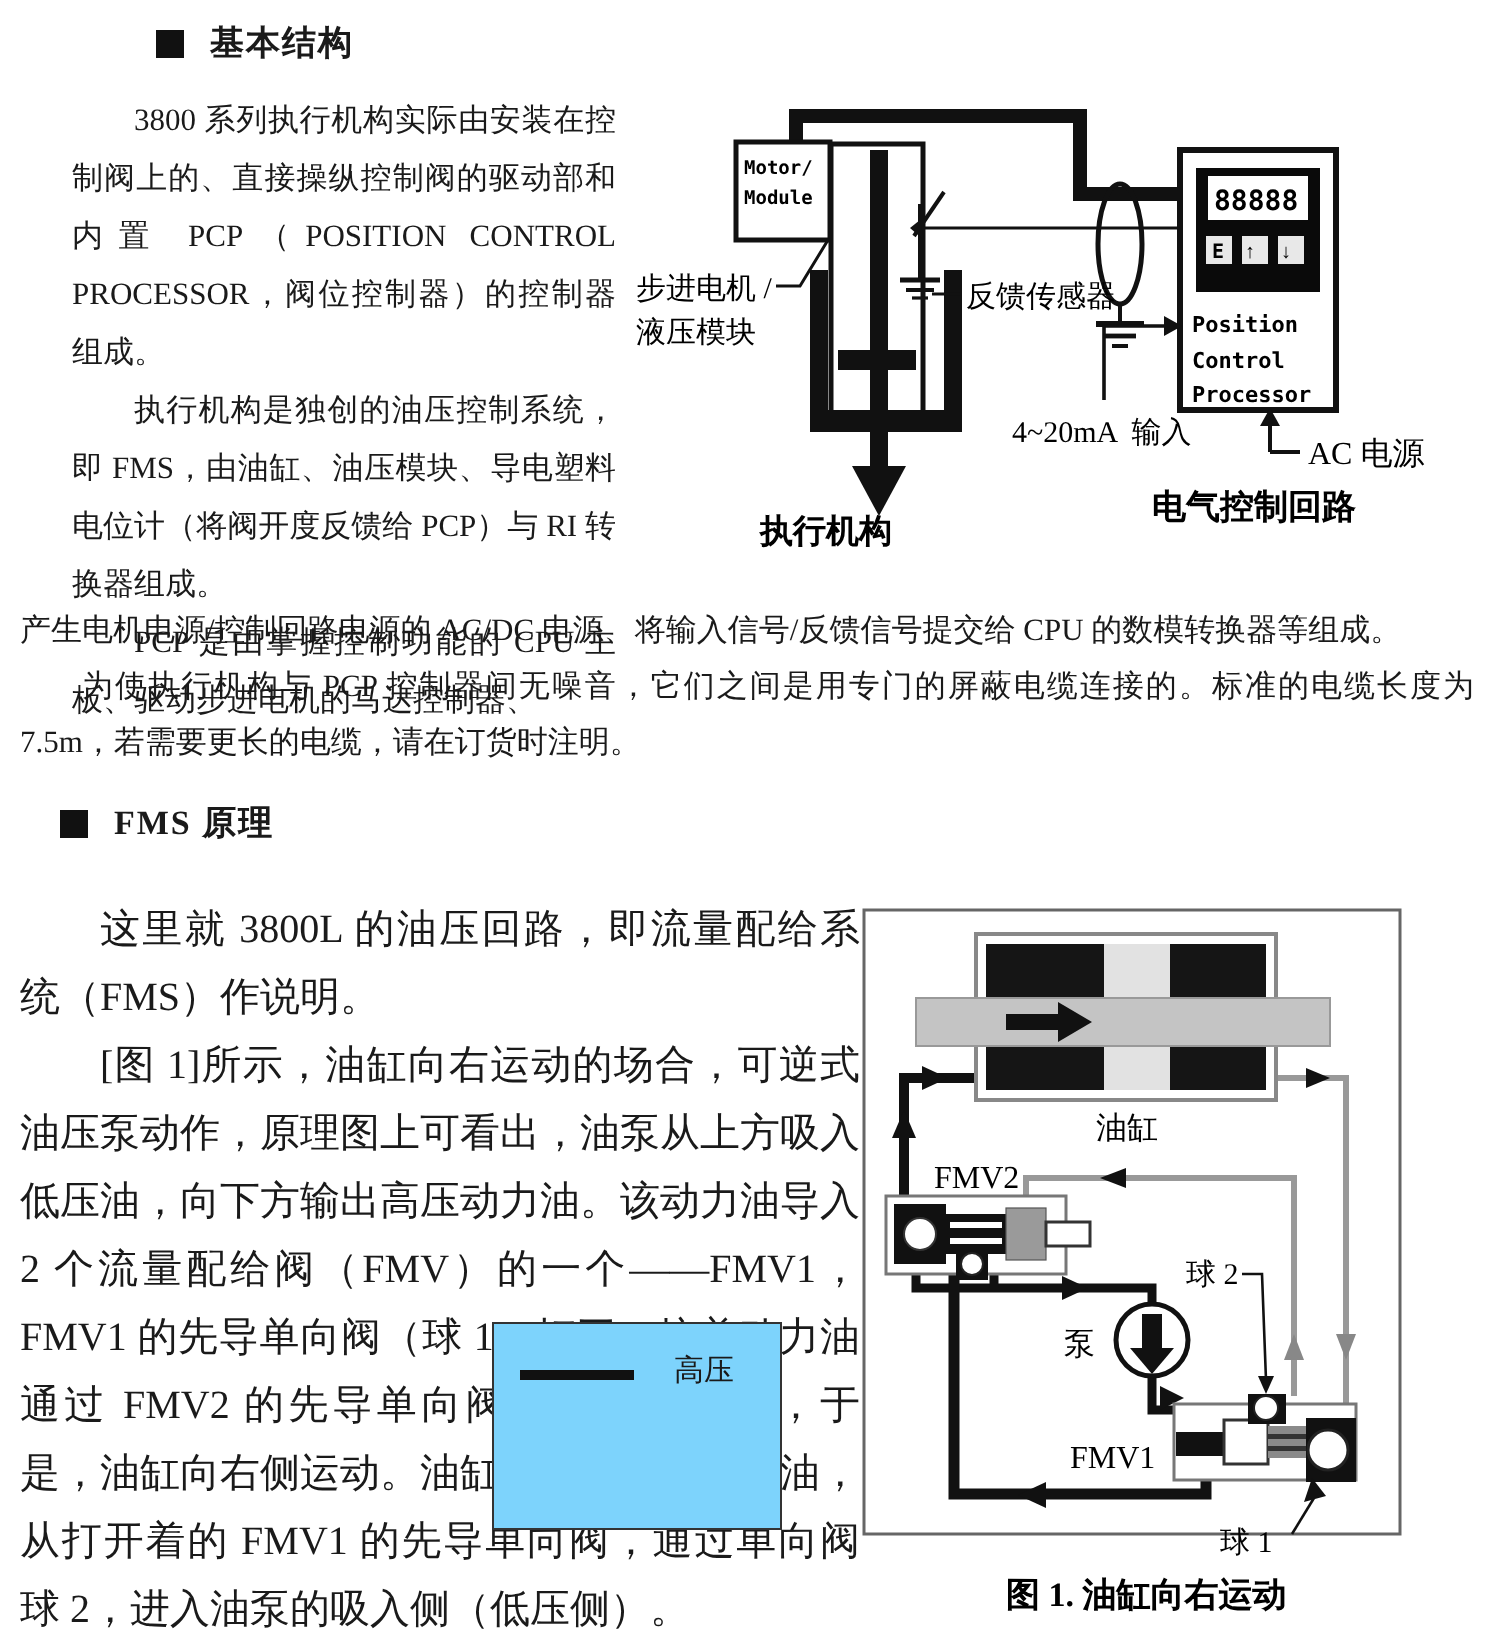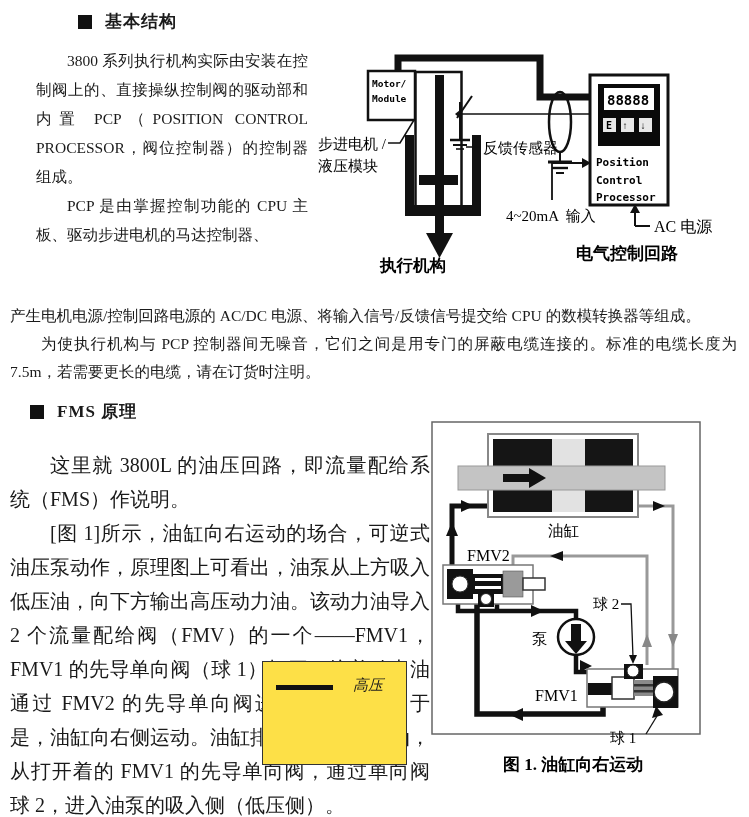--- a/index.html
+++ b/index.html
@@ -8,21 +8,21 @@
   .sec-header{position:absolute;display:flex;align-items:center;gap:13px;}
   .sec-marker{width:14px;height:14px;background:#111;}
   .sec-title{font-size:17px;font-weight:bold;letter-spacing:1px;}
   .para{font-size:15.5px;text-align:justify;}
   .para p{margin:0;text-indent:2em;}
   .para p.no-indent{text-indent:0;}
   .colblock{position:absolute;left:36px;top:46px;width:272px;line-height:29px;}
   .fullblock{position:absolute;left:10px;top:302px;width:727px;line-height:28px;}
   .fmsblock{position:absolute;left:10px;top:448px;width:420px;line-height:34px;font-size:20px;}
   
-  .legend{position:absolute;left:262px;top:661px;width:143px;height:102px;border:1.5px solid #333;background:#fde047;font-style:italic;}
+  .legend{position:absolute;left:246px;top:661px;width:143px;height:102px;border:1.5px solid #333;background:#7dd3fc;}
   .legend-row{position:absolute;left:0;width:100%;height:20px;}
   .legend-line{position:absolute;left:13px;top:9px;width:57px;}
   .legend-label{position:absolute;left:90px;top:0;font-size:15px;}
   .line-high{border-top:5px solid #111;}
   .line-low{border-top:3px solid #888;border-bottom:1px solid #bbb;}
   .line-pipe{border-top:1px solid #ccc;}
   .svgwrap{position:absolute;text-align:center;}
   svg text{font-family:"Liberation Serif","DejaVu Serif",serif;}
   svg text.mono{font-family:"DejaVu Sans Mono","Liberation Mono",monospace;font-weight:bold;}
 </style>
@@ -31,20 +31,21 @@
 
 <div id="page">
 
   <div class="sec-header" style="left:30px;top:10px;padding-left:48px;">
     <div class="sec-marker"></div>
     <div class="sec-title">基本结构</div>
   </div>
 
   <div class="para colblock">
     <p>3800 系列执行机构实际由安装在控制阀上的、直接操纵控制阀的驱动部和内置 PCP（POSITION CONTROL PROCESSOR，阀位控制器）的控制器组成。</p>
+    <p>执行机构是独创的油压控制系统，即 FMS，由油缸、油压模块、导电塑料电位计（将阀开度反馈给 PCP）与 RI 转换器组成。</p>
     <p>PCP 是由掌握控制功能的 CPU 主板、驱动步进电机的马达控制器、</p>
   </div>
 
   <div class="para fullblock">
     <p class="no-indent">产生电机电源/控制回路电源的 AC/DC 电源、将输入信号/反馈信号提交给 CPU 的数模转换器等组成。</p>
     <p>为使执行机构与 PCP 控制器间无噪音，它们之间是用专门的屏蔽电缆连接的。标准的电缆长度为 7.5m，若需要更长的电缆，请在订货时注明。</p>
   </div>
 
   <div class="svgwrap" style="left:310px;top:30px;width:439px;height:250px;">
     <svg width="439" height="250" viewBox="0 0 439 250">
@@ -130,21 +131,21 @@
     <p>[图 1]所示，油缸向右运动的场合，可逆式油压泵动作，原理图上可看出，油泵从上方吸入低压油，向下方输出高压动力油。该动力油导入 2 个流量配给阀（FMV）的一个——FMV1，FMV1 的先导单向阀（球 1）打开，接着动力油通过 FMV2 的先导单向阀进入油缸左侧，于是，油缸向右侧运动。油缸排出的低压动力油，从打开着的 FMV1 的先导单向阀，通过单向阀球 2，进入油泵的吸入侧（低压侧）。</p>
   </div>
 
   <div class="legend">
     <div class="legend-row" style="top:14px;">
       <div class="legend-line line-high"></div>
       <div class="legend-label">高压</div>
     </div>
   </div>
 
-  <div class="svgwrap" style="left:425px;top:414px;width:320px;height:370px;">
+  <div class="svgwrap" style="left:425px;top:447px;width:320px;height:370px;">
     <svg width="320" height="370" viewBox="0 0 320 370">
 
       <rect x="7" y="8" width="268" height="312" fill="none" stroke="#666" stroke-width="1.5"></rect>
 
       <polyline points="88,151 88,142 222,142 222,251" fill="none" stroke="#999" stroke-width="3"></polyline>
       <polyline points="213,92 248,92 248,265" fill="none" stroke="#999" stroke-width="3"></polyline>
       <polygon points="138,137 138,147 125,142" fill="#111"></polygon>
       <polygon points="228,87 228,97 240,92" fill="#111"></polygon>
       <polygon points="217,233 227,233 222,220" fill="#888"></polygon>
       <polygon points="243,220 253,220 248,233" fill="#888"></polygon>

